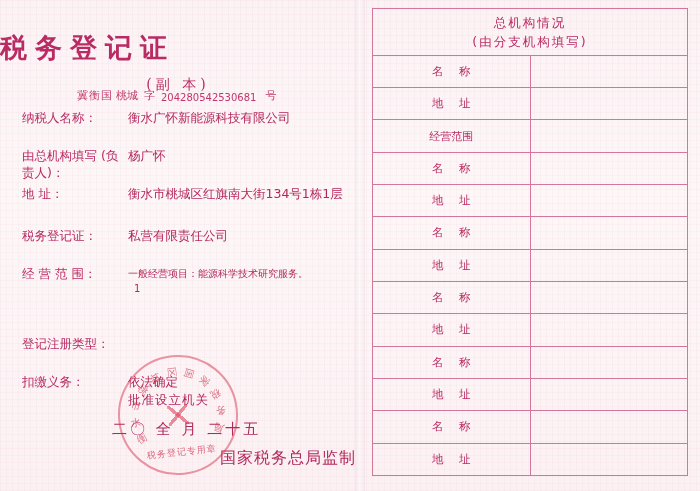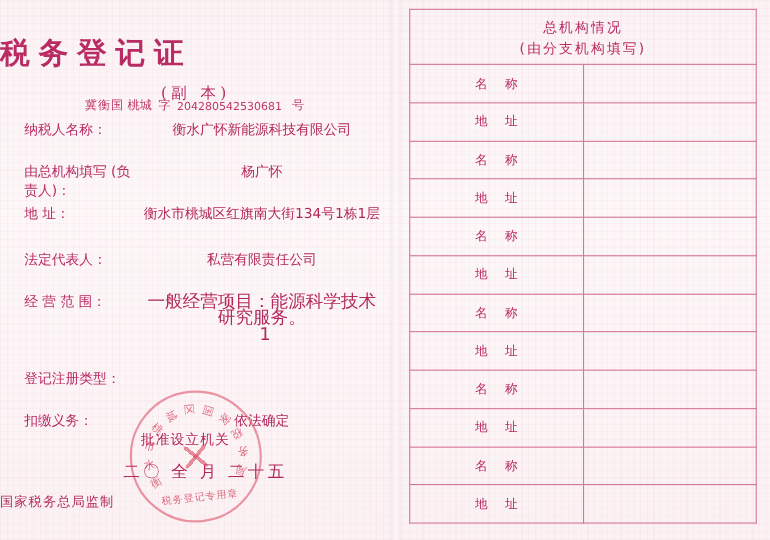--- a/index.html
+++ b/index.html
@@ -57,44 +57,43 @@
 
   .row{position:absolute;left:22px;right:8px;font-size:12.5px;}
   .row .lbl{
     position:absolute;left:0;top:0;width:100px;
     letter-spacing:0px;color:#b92b63;
     font-family:"DejaVu Sans","Liberation Sans",sans-serif;
   }
   .row .val{
     position:absolute;left:106px;top:0;right:0;
     color:#b3285c;
-    text-align:center;
   }
   .row.r1{top:110px;}
   .row.r2{top:148px;}
   .row.r3{top:186px;}
   .row.r4{top:228px;}
   .row.r5{top:266px;}
   .row.r6{top:336px;}
   .row.r7{top:374px;}
 
-  .val.small{font-size:16px;line-height:15px;}
+  .val.small{font-size:10px;line-height:15px;}
   .val .line2{display:block;padding-left:6px;}
 
   .issue{
     position:absolute;left:128px;top:392px;font-size:12.5px;color:#b3285c;
     letter-spacing:1px;
   }
   .dateline{
     position:absolute;left:112px;top:420px;font-size:15px;color:#b3285c;
     letter-spacing:3px;
   }
   .footer{
-    position:absolute;left:0;right:0;top:448px;text-align:left;
-    font-size:12px;letter-spacing:1px;color:#b3285c;
+    position:absolute;left:0;right:0;top:448px;text-align:right;
+    font-size:16px;letter-spacing:1px;color:#b3285c;
   }
 
   
   .seal{
     position:absolute;left:118px;top:355px;width:116px;height:116px;
     border-radius:50%;
     border:2.5px solid rgba(214,40,70,.55);
     transform:rotate(-6deg);
     opacity:.85;
     pointer-events:none;
@@ -174,21 +173,21 @@
       <span class="lbl">由总机构填写 (负责人)：</span>
       <span class="val">杨广怀</span>
     </div>
 
     <div class="row r3">
       <span class="lbl">地        址：</span>
       <span class="val">衡水市桃城区红旗南大街134号1栋1层</span>
     </div>
 
     <div class="row r4">
-      <span class="lbl">法定代表人：</span>
+      <span class="lbl">税务登记证：</span>
       <span class="val">私营有限责任公司</span>
     </div>
 
     <div class="row r5">
       <span class="lbl">经 营 范 围：</span>
       <span class="val small">
         <span>一般经营项目：能源科学技术研究服务。</span>
         <span class="line2">1</span>
       </span>
     </div>
@@ -235,20 +234,24 @@
           </td>
         </tr>
         <tr>
           <td class="key">名    称</td>
           <td class="val"></td>
         </tr>
         <tr>
           <td class="key">地    址</td>
           <td class="val"></td>
         </tr>
+        <tr>
+          <td class="key narrow">经营范围</td>
+          <td class="val"></td>
+        </tr>
 
 
         <tr>
           <td class="key">名    称</td>
           <td class="val"></td>
         </tr>
         <tr>
           <td class="key">地    址</td>
           <td class="val"></td>
         </tr>

